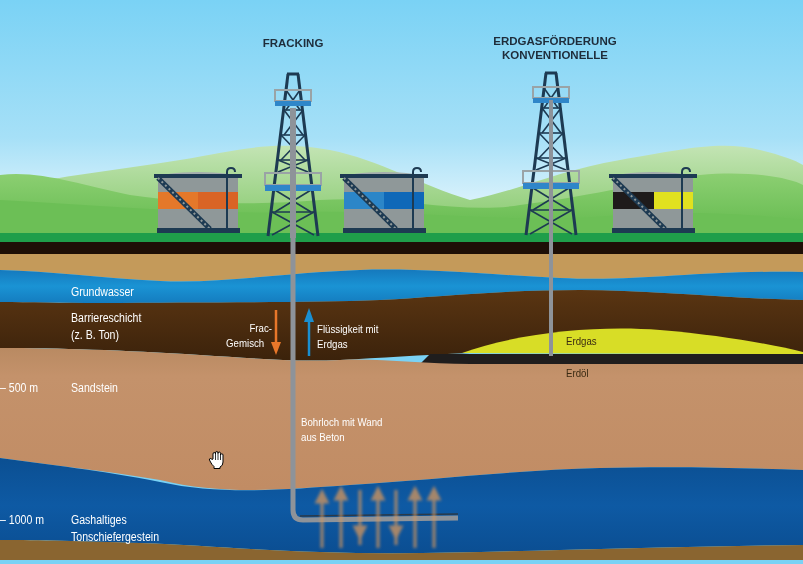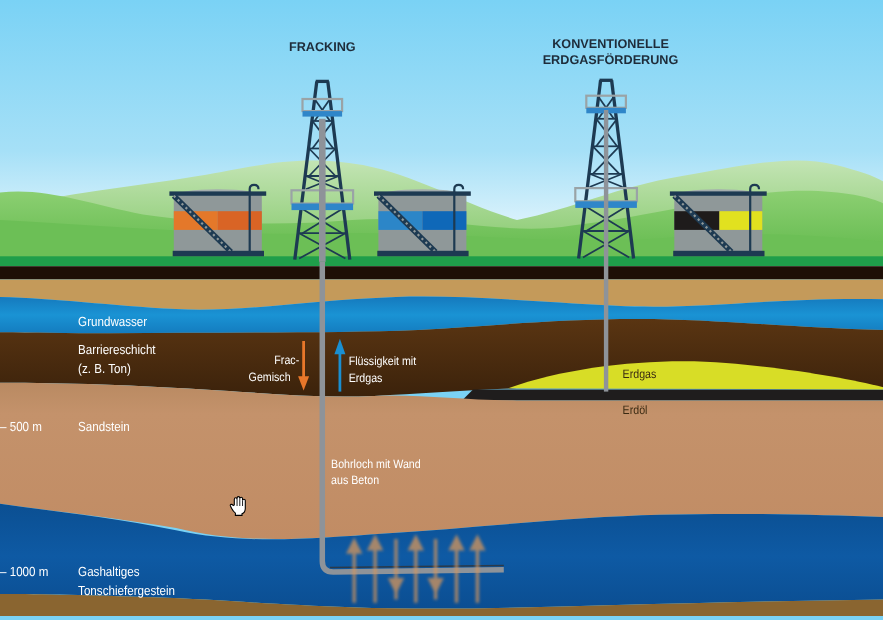--- a/index.html
+++ b/index.html
@@ -207,22 +207,22 @@
       <rect x="533" y="98" width="36" height="5" fill="#2f86c9"></rect>
       <rect x="523" y="171" width="56" height="12" fill="none" stroke="#9aa3a6" stroke-width="2"></rect>
       <rect x="523" y="183" width="56" height="6" fill="#2f86c9"></rect>
     </g>
 
     <rect x="549" y="100" width="4" height="256" fill="#8e9399"></rect>
   </svg>
 
   <div class="title" style="left:248px; top:36px; width:90px;">FRACKING</div>
   <div class="title" style="left:480px; top:34px; width:150px;">
+    <div>ERDGASFÖRDERUNG</div>
     <div>KONVENTIONELLE</div>
-    <div>ERDGASFÖRDERUNG</div>
   </div>
 
   <div class="lbl" style="left:71px; top:284px;">Grundwasser</div>
   <div class="lbl" style="left:71px; top:310px;">
     <div>Barriereschicht</div>
     <div>(z. B. Ton)</div>
   </div>
   <div class="lbl" style="left:71px; top:380px;">Sandstein</div>
   <div class="lbl" style="left:71px; top:512px;">
     <div>Gashaltiges</div>

